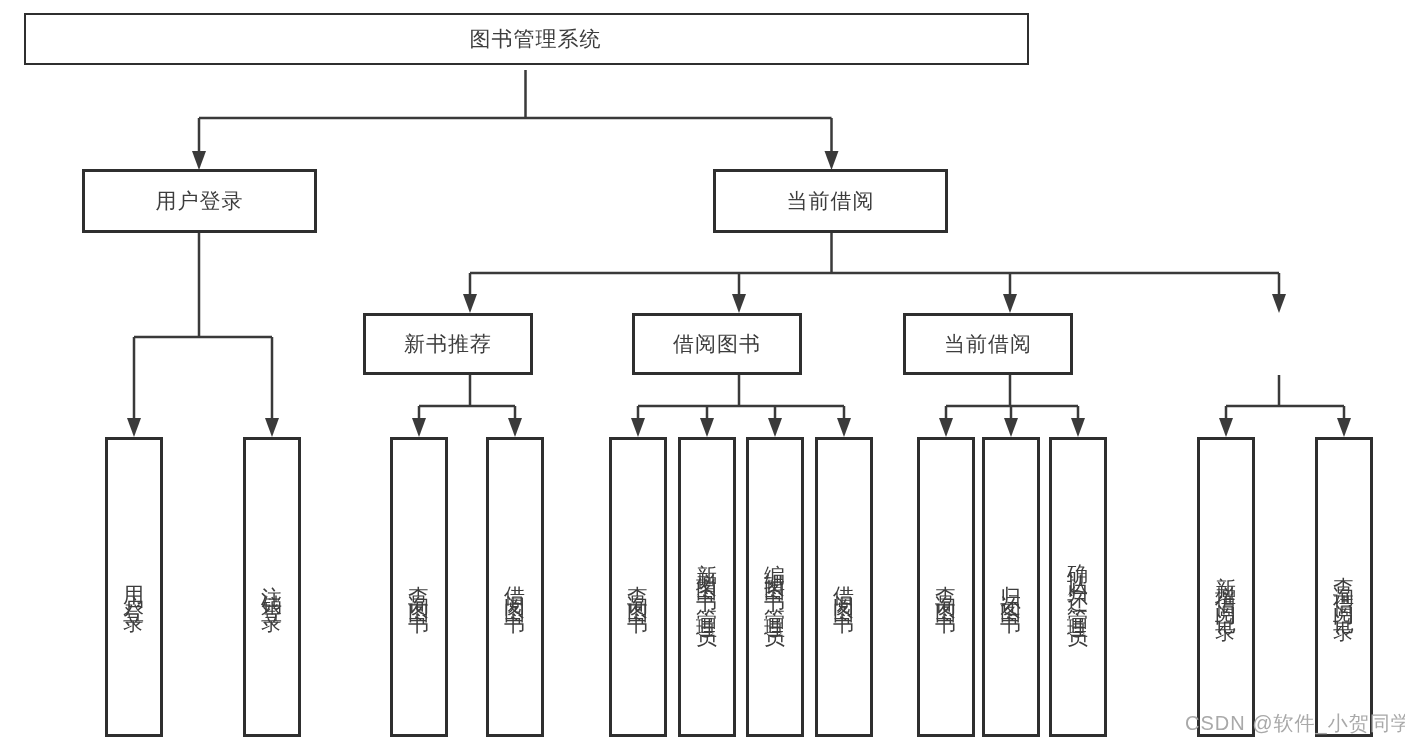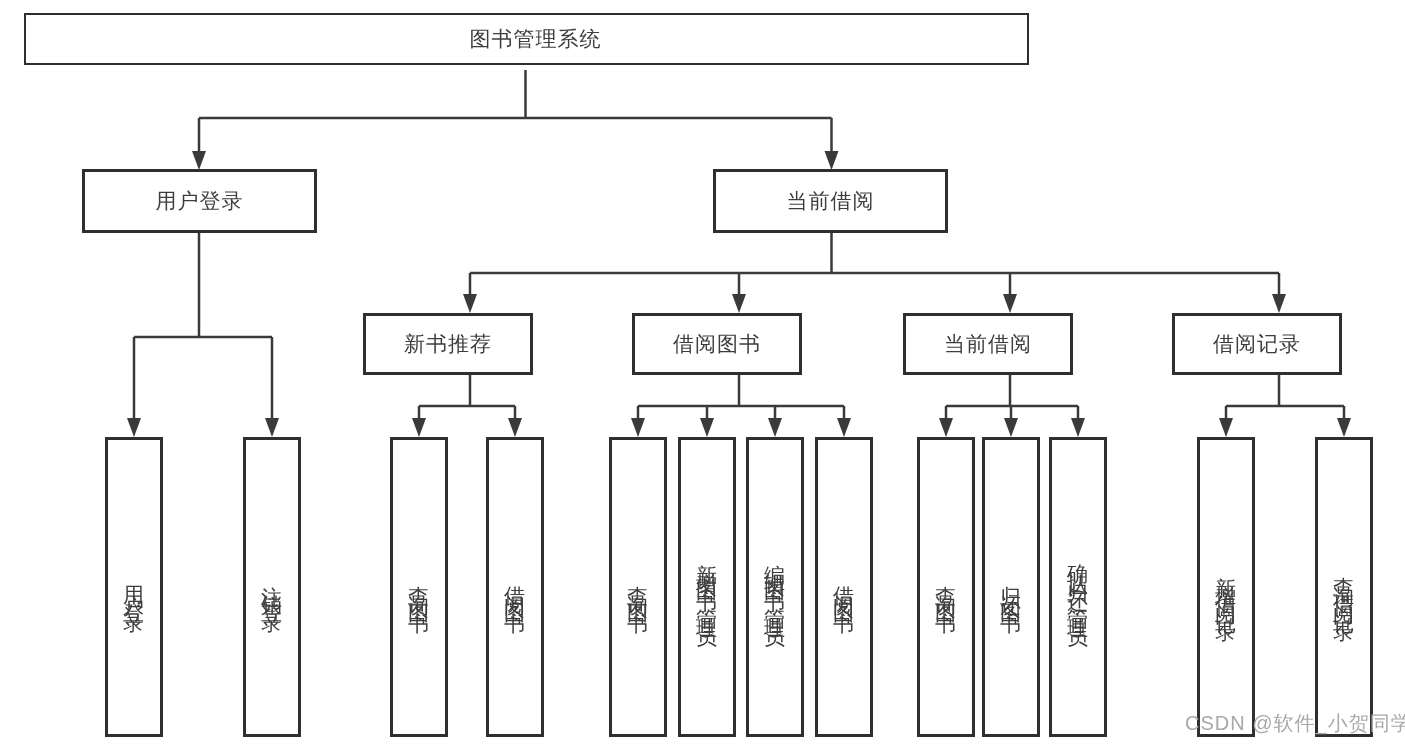--- a/index.html
+++ b/index.html
@@ -108,23 +108,20 @@
 
   <div class="box l3-box" style="left:363px">
     <span class="hlabel">新书推荐</span>
   </div>
   <div class="box l3-box" style="left:632px">
     <span class="hlabel">借阅图书</span>
   </div>
   <div class="box l3-box" style="left:903px">
     <span class="hlabel">当前借阅</span>
   </div>
-  <div class="box l3-box" style="left:1172px">
-    <span class="hlabel">借阅记录</span>
-  </div>
 
   <div class="box leaf-box" style="left:105px">
     <span class="vtext">用户登录</span>
   </div>
   <div class="box leaf-box" style="left:243px">
     <span class="vtext">注销登录</span>
   </div>
 
   <div class="box leaf-box" style="left:390px">
     <span class="vtext">查询图书</span>

